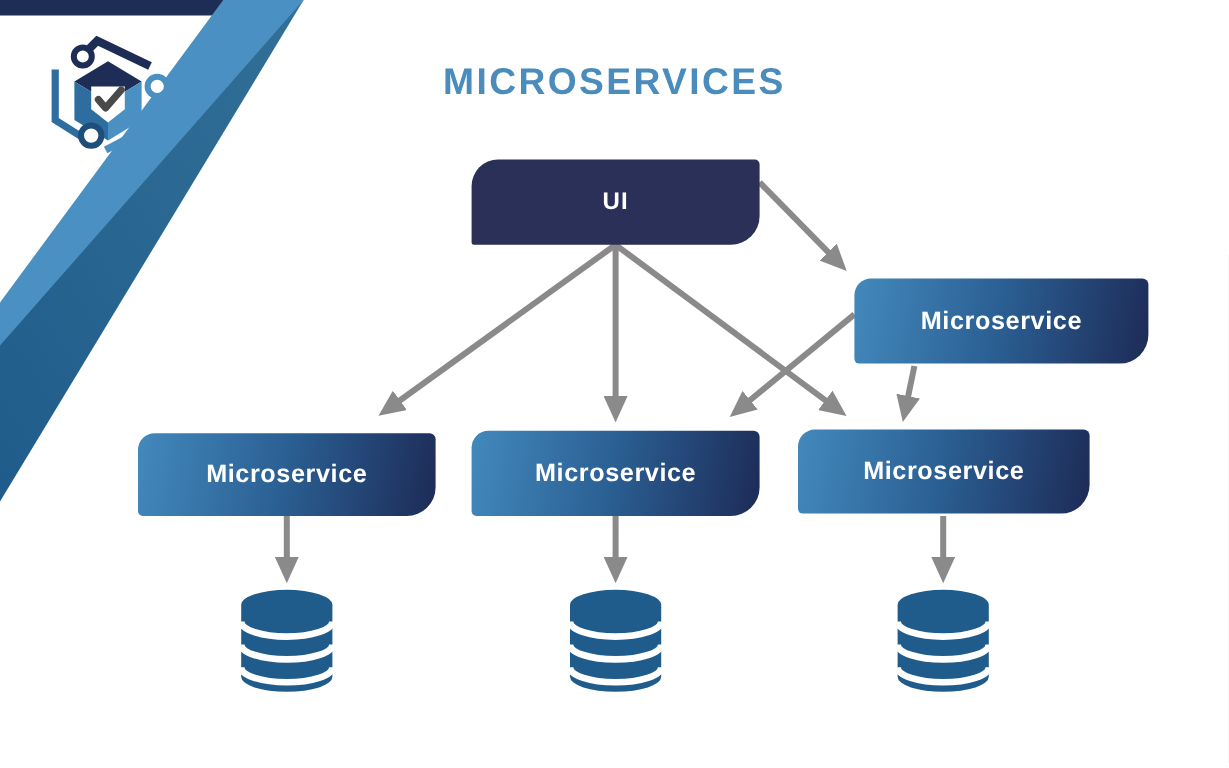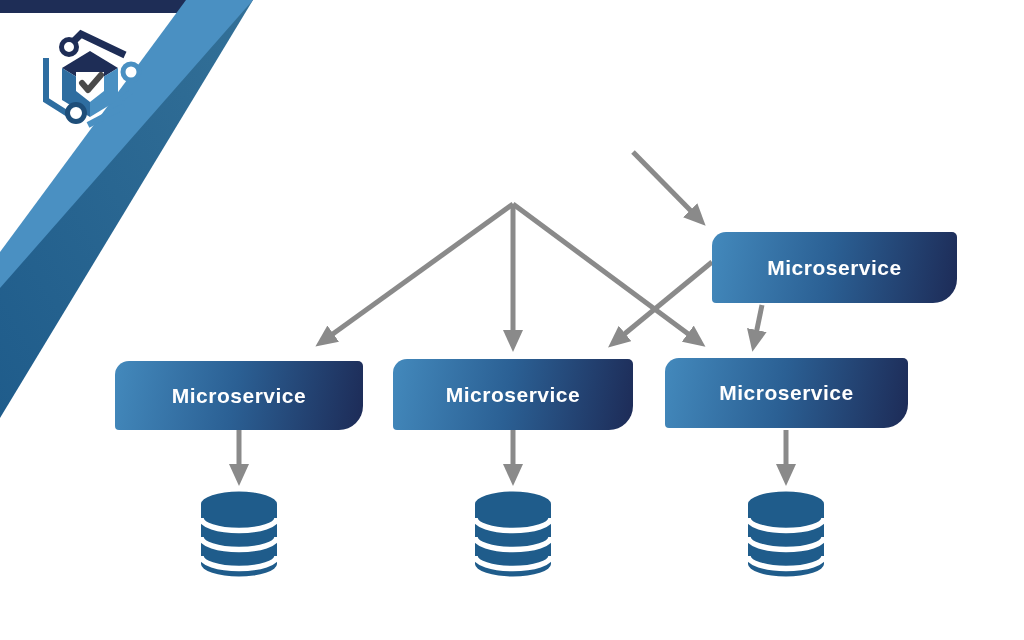--- a/index.html
+++ b/index.html
@@ -72,40 +72,44 @@
     <polygon points="90,46 62,63 62,95 90,78" fill="#4A90C2"></polygon>
 
     <polygon points="48,50 76,50 76,69 62,80 48,69" fill="#ffffff"></polygon>
     <polyline points="54,61 60,68 73,53" fill="none" stroke="#4a4a4a" stroke-width="6" stroke-linecap="round" stroke-linejoin="round"></polyline>
 
     <circle cx="103" cy="50" r="8" fill="#ffffff" stroke="#4A90C2" stroke-width="5"></circle>
     <polyline points="103,59 103,70 92,78" fill="none" stroke="#4A90C2" stroke-width="5"></polyline>
     <circle cx="48" cy="91" r="8.5" fill="#ffffff" stroke="#1E4E79" stroke-width="5"></circle>
   </svg>
 
+  <div id="title" class="abs">MICROSERVICES</div>
 
   <svg id="arrows" class="abs" width="1024" height="640" viewBox="0 0 1024 640">
     <defs>
       <marker id="ah" viewBox="0 0 22 20" markerWidth="22" markerHeight="20" refX="4" refY="10" orient="auto" markerUnits="userSpaceOnUse">
         <polygon points="0,0 22,10 0,20" fill="#8A8A8A"></polygon>
       </marker>
     </defs>
     <g stroke="#8A8A8A" stroke-width="5">
       <line x1="513" y1="204" x2="330" y2="336" marker-end="url(#ah)"></line>
       <line x1="513" y1="204" x2="513" y2="334" marker-end="url(#ah)"></line>
       <line x1="513" y1="204" x2="691" y2="336" marker-end="url(#ah)"></line>
       <line x1="633" y1="152" x2="693" y2="213" marker-end="url(#ah)"></line>
       <line x1="712" y1="262" x2="622" y2="336" marker-end="url(#ah)"></line>
       <line x1="762" y1="305" x2="756" y2="334" marker-end="url(#ah)"></line>
       <line x1="239" y1="430" x2="239" y2="468" marker-end="url(#ah)"></line>
       <line x1="513" y1="430" x2="513" y2="468" marker-end="url(#ah)"></line>
       <line x1="786" y1="430" x2="786" y2="468" marker-end="url(#ah)"></line>
     </g>
   </svg>
 
+  <div class="abs node node-ui">
+    <span>UI</span>
+  </div>
 
   <div class="abs node node-svc svc-top">
     <span>Microservice</span>
   </div>
 
   <div class="abs node node-svc svc-1">
     <span>Microservice</span>
   </div>
 
   <div class="abs node node-svc svc-2">

